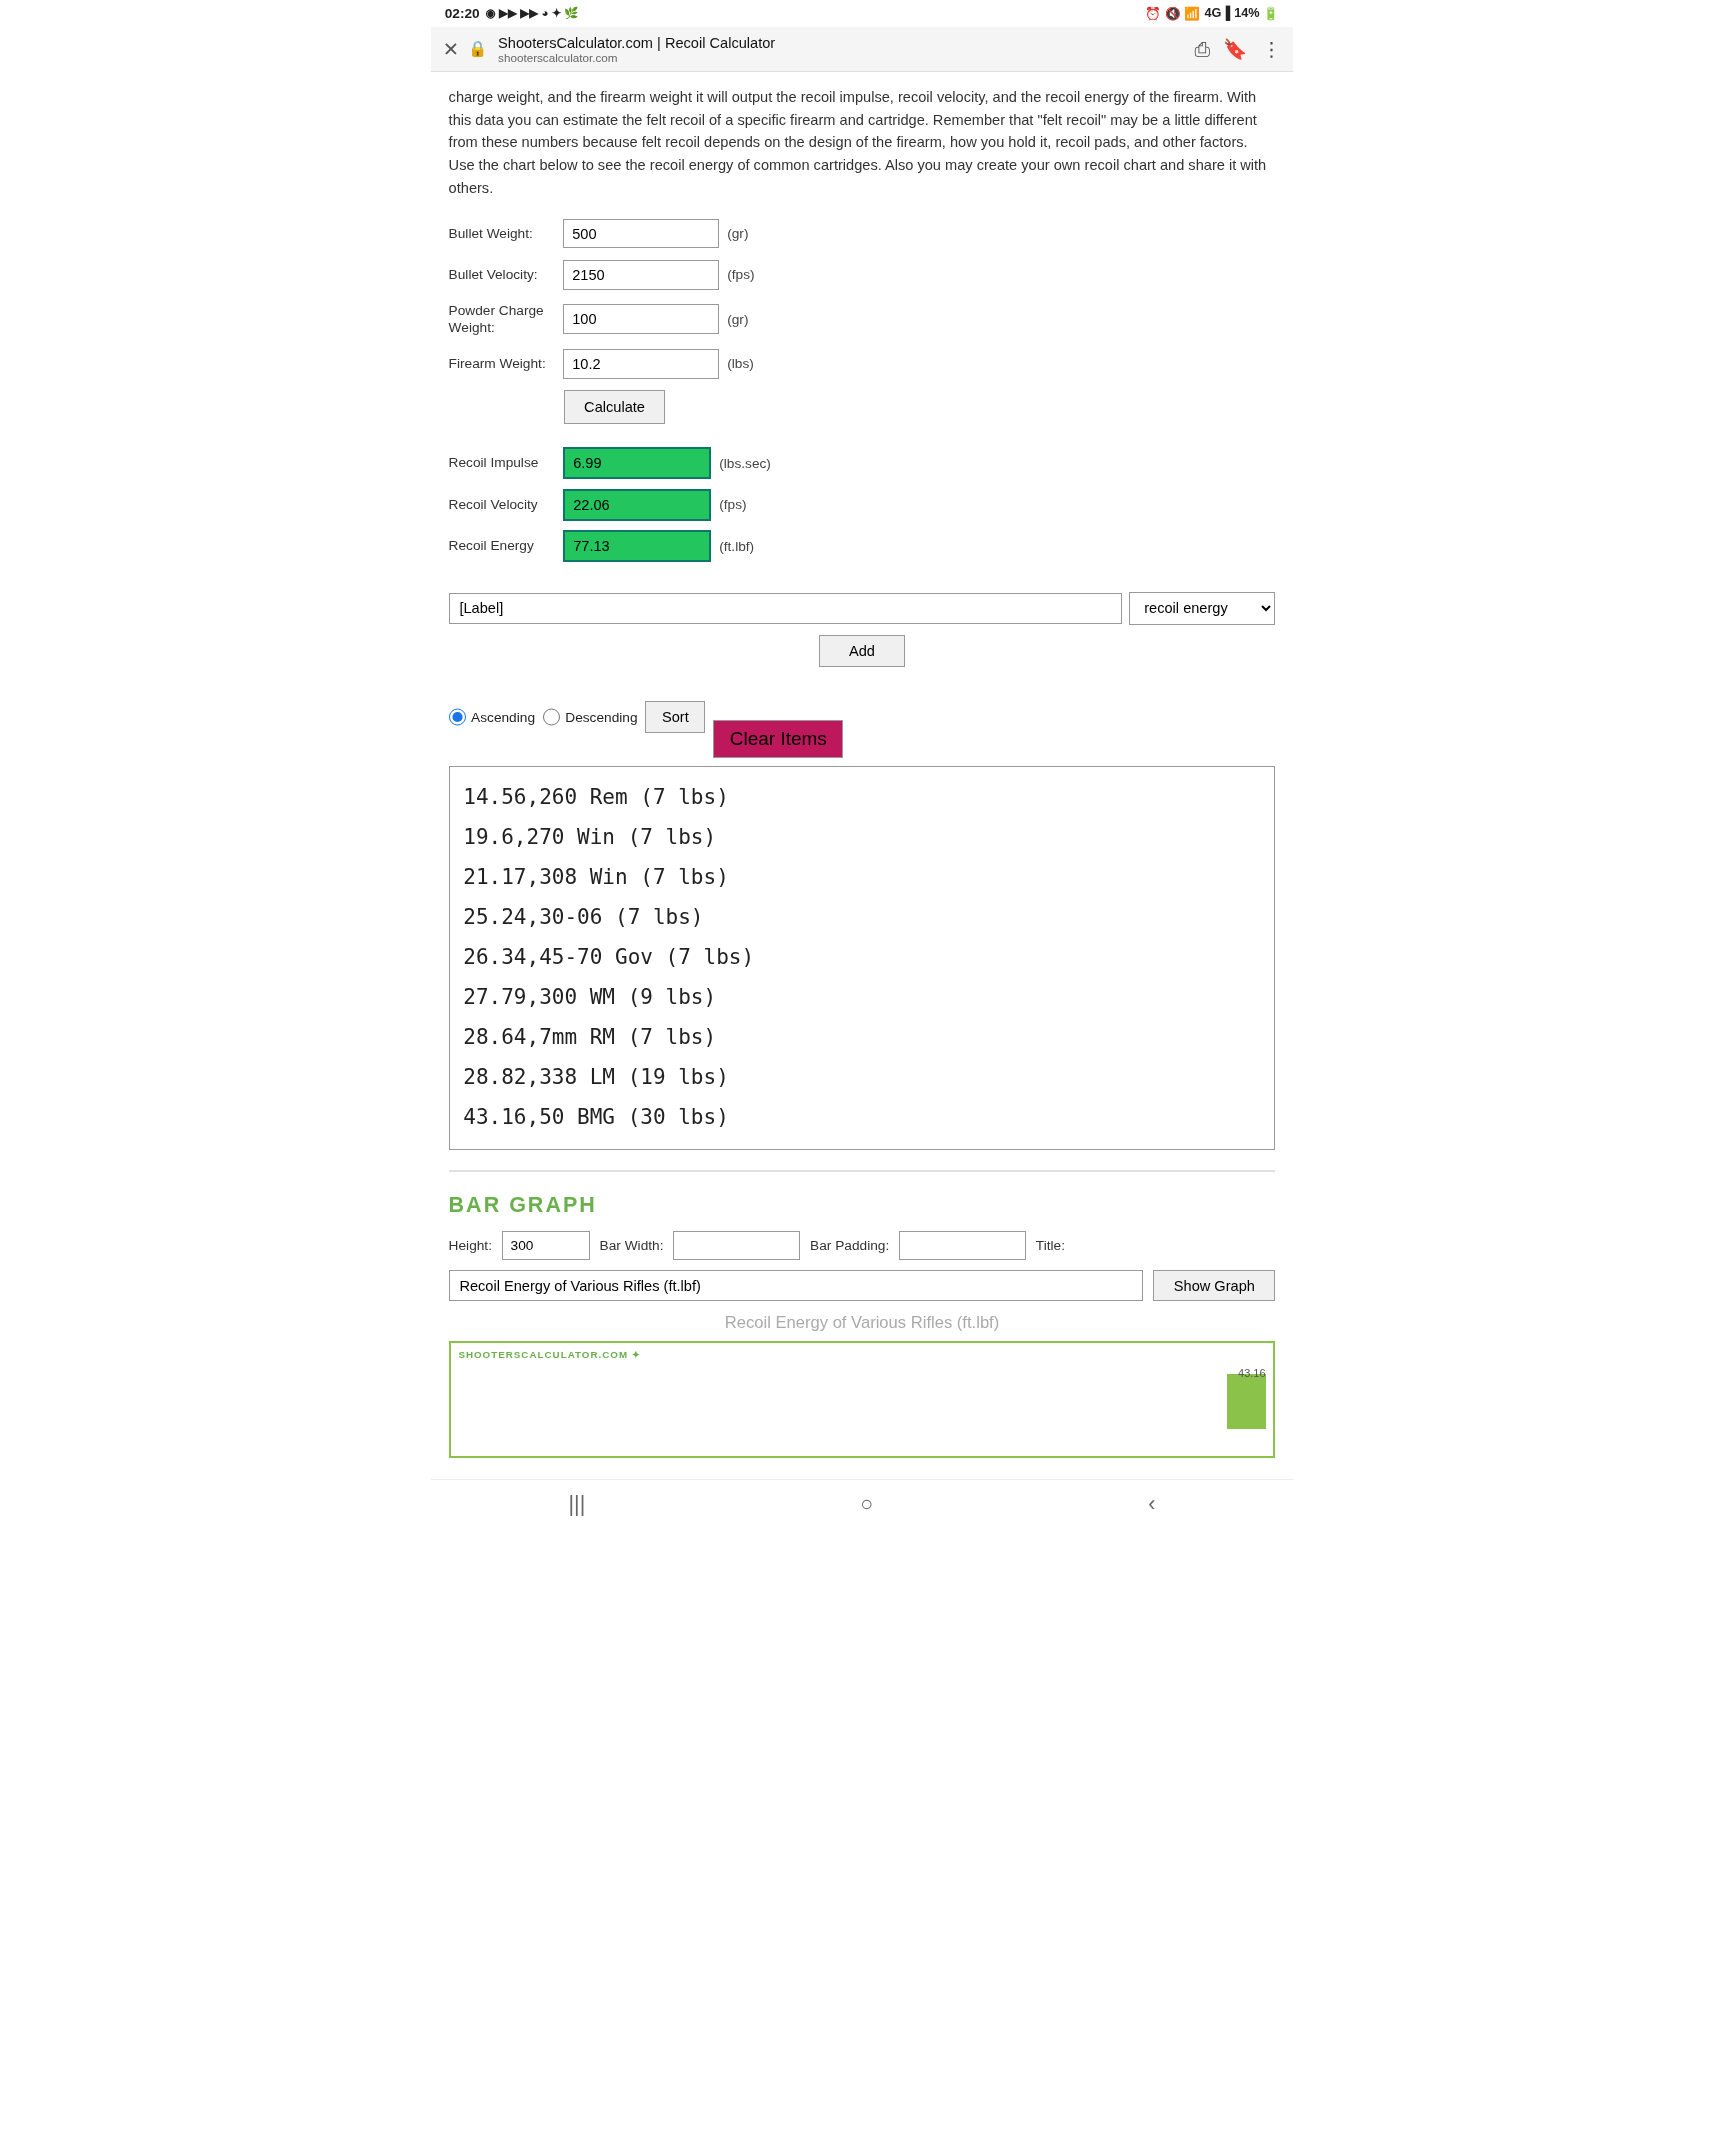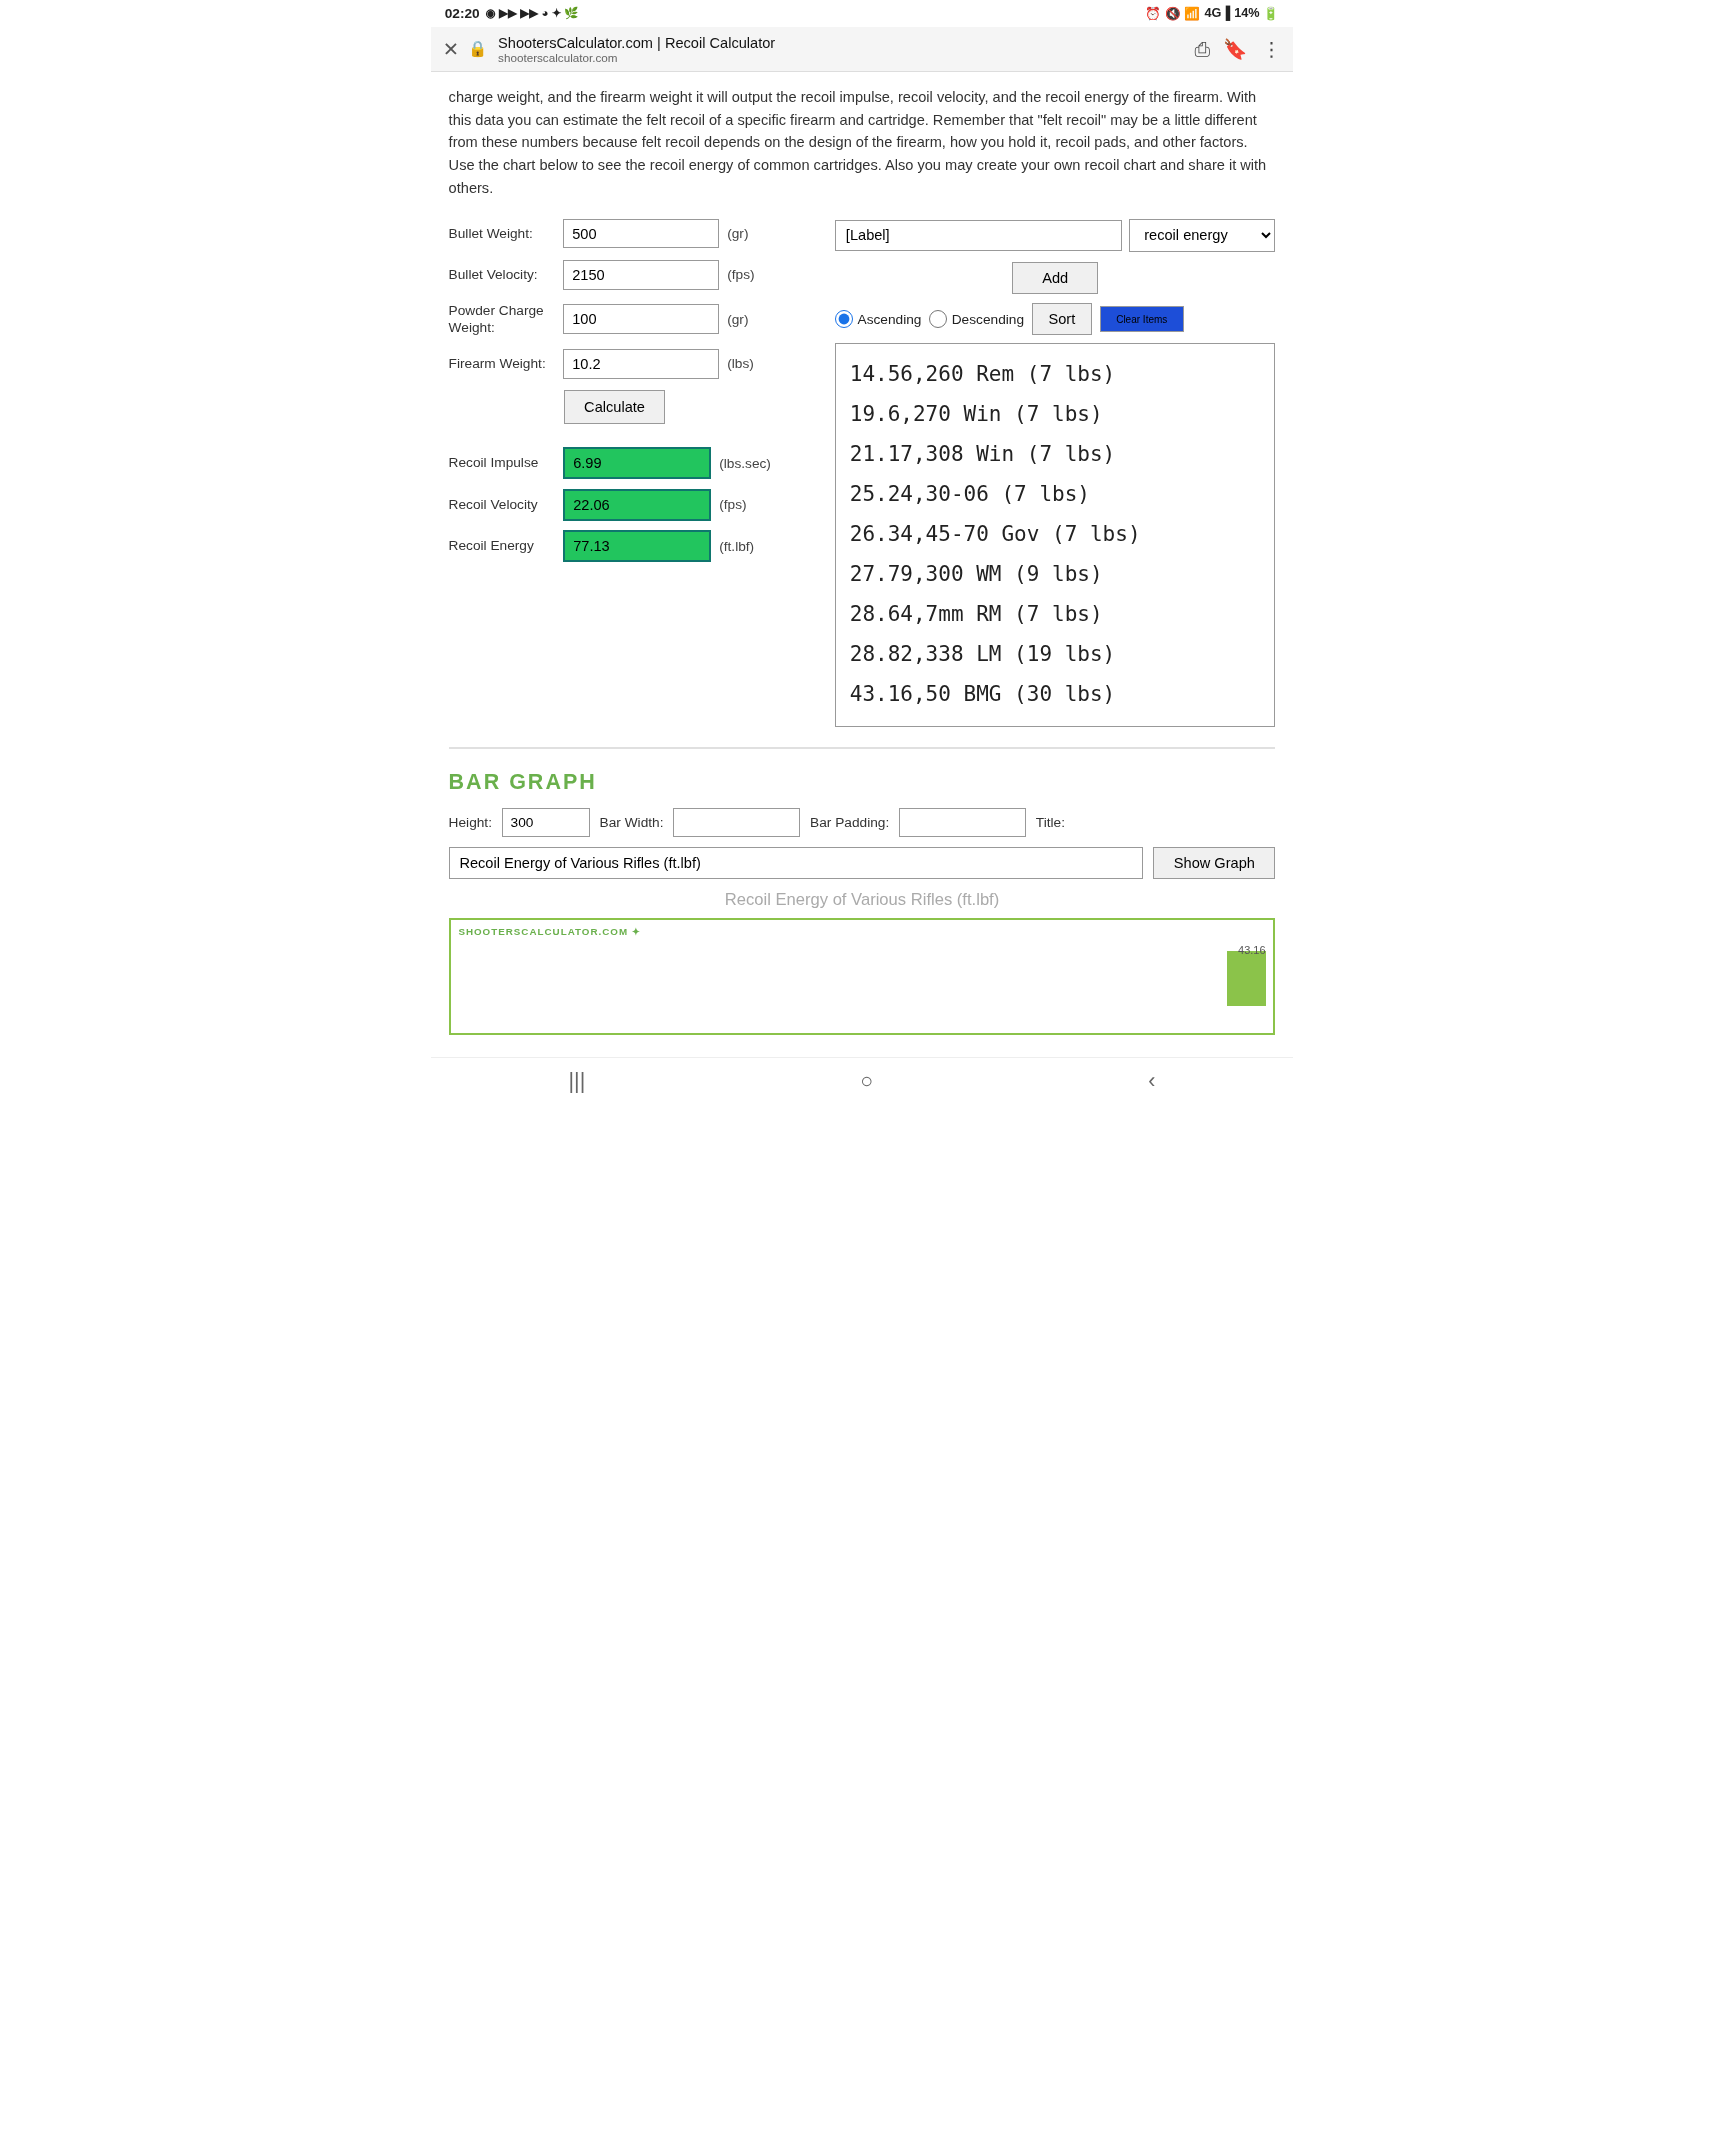--- a/index.html
+++ b/index.html
@@ -55,20 +55,21 @@
       line-height: 1.55;
       color: #333;
       margin-bottom: 19.5px;
     }
 
     
     .calculator-section {
       display: flex;
       gap: 19.5px;
       margin-bottom: 19.5px;
+      flex-direction: column;
     }
 
     .left-form { flex: 1; }
     .right-panel { flex: 1.2; }
 
     .form-row {
       display: flex;
       align-items: center;
       margin-bottom: 11.7px;
       gap: 7.8px;
@@ -182,24 +183,25 @@
     }
     .sort-btn {
       border: 1px solid #999;
       background: #f0f0f0;
       padding: 6.8px 15.6px;
       font-size: 14.6px;
       cursor: pointer;
     }
     .clear-btn {
       border: 1px solid #999;
-      background: #1d4ed8;
+      background: #be185d;
       padding: 6.8px 15.6px;
-      font-size: 10px;
-      cursor: pointer;
+      font-size: 19px;
+      cursor: pointer;
+      margin-top: 44px;
     }
 
     .data-list {
       border: 1px solid #999;
       padding: 11.7px 13.7px;
       font-size: 21px;
       line-height: 1.9;
       background: #fff;
       min-height: 195px;
       font-family: monospace;

